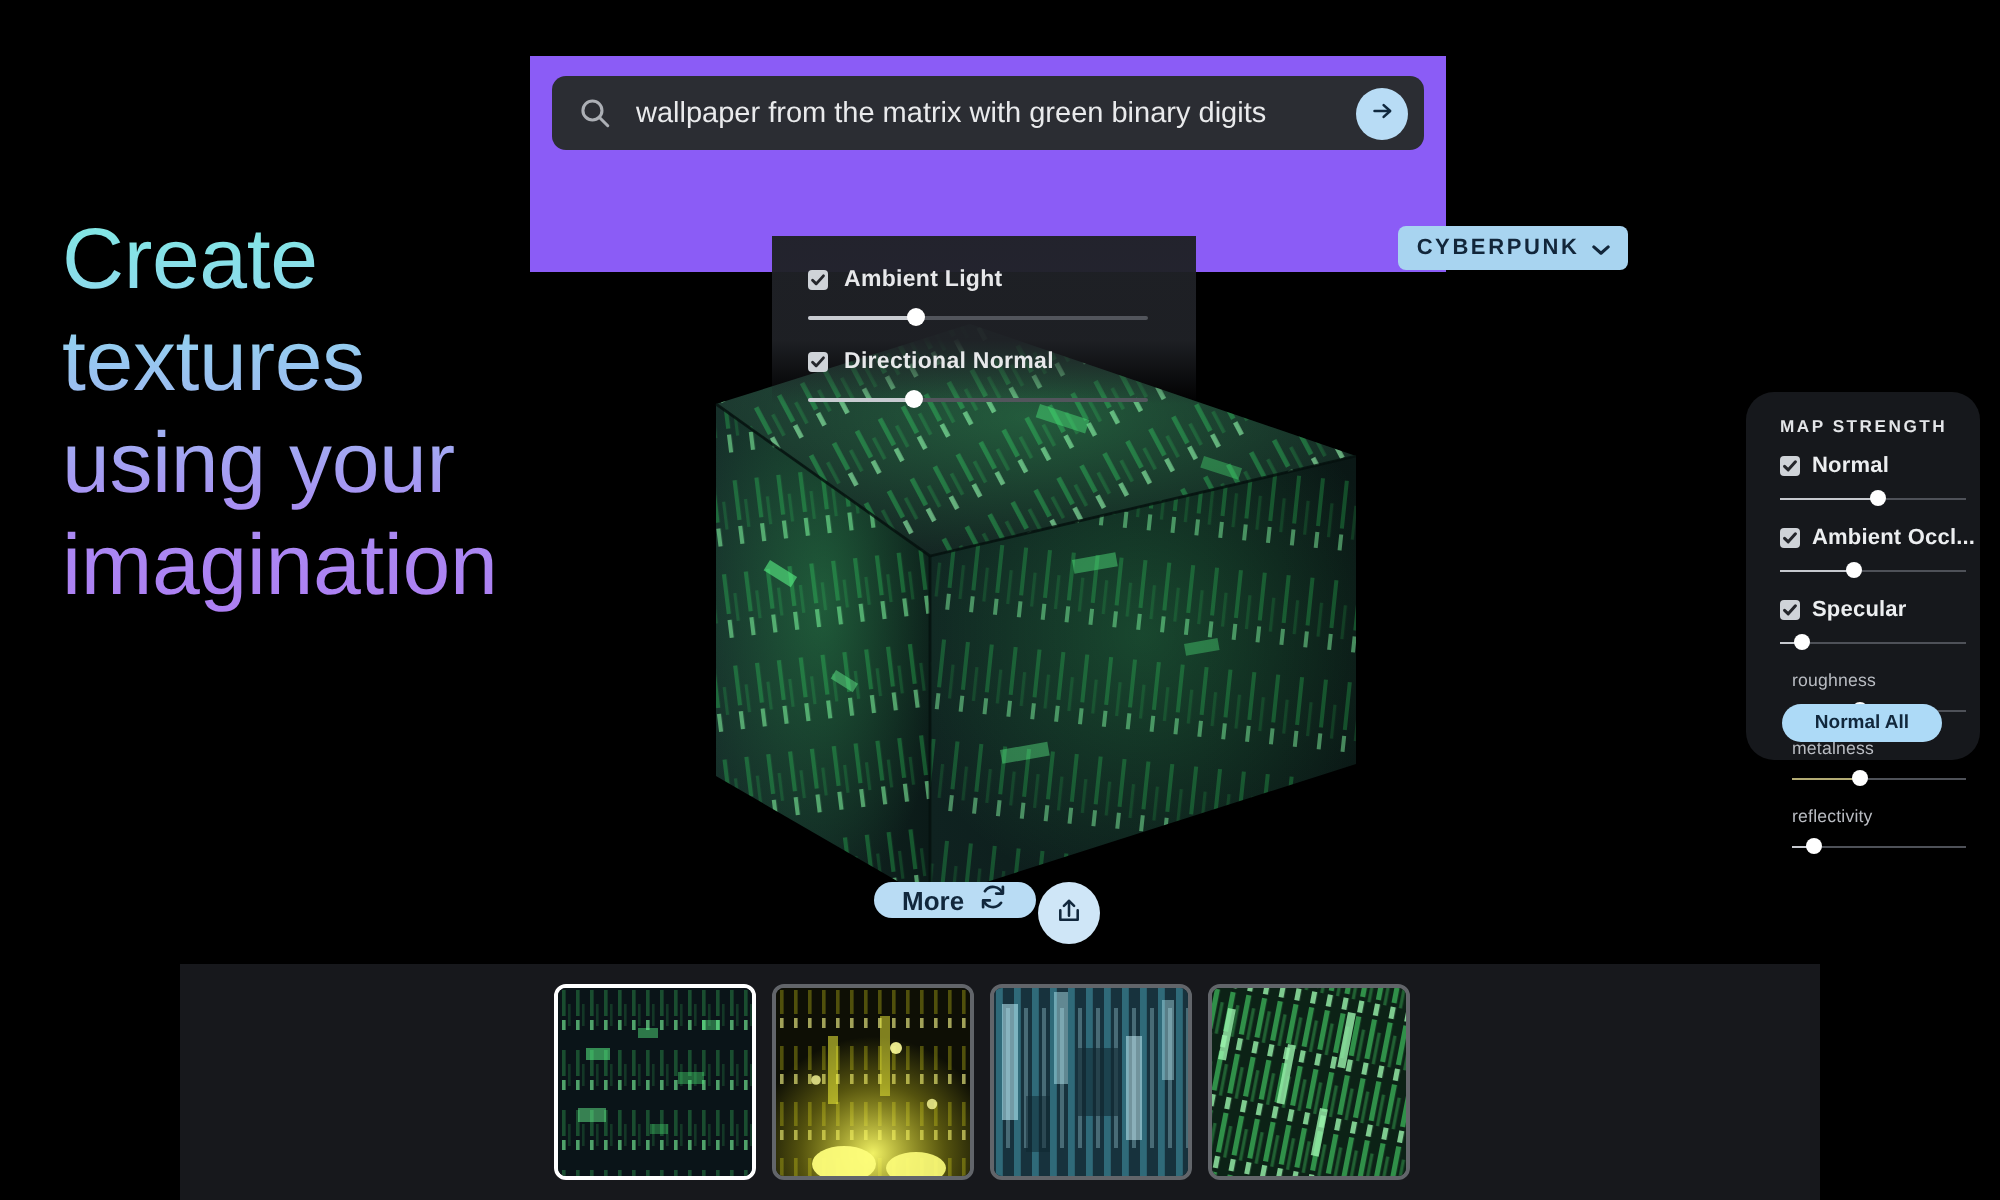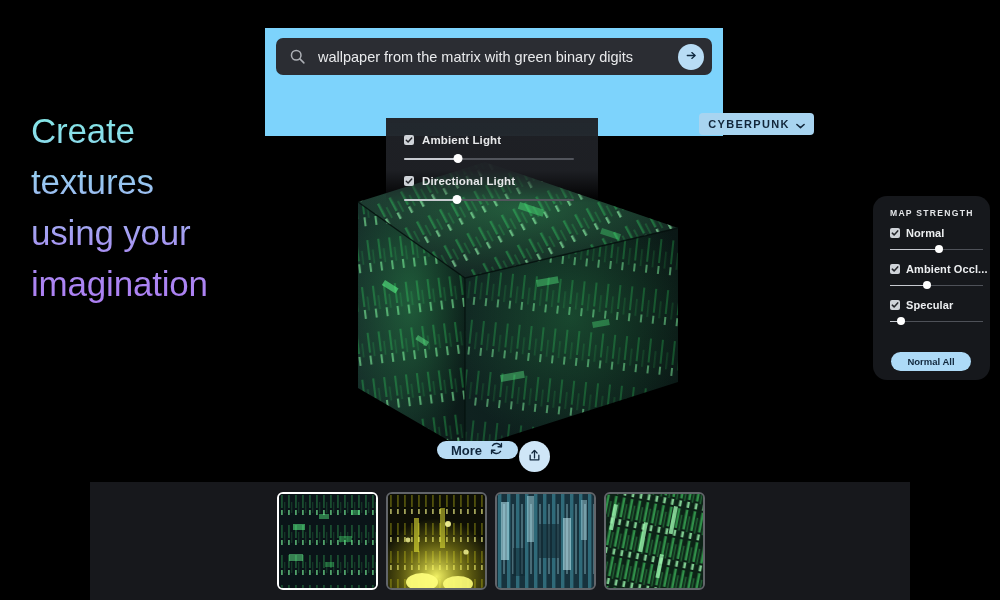--- a/index.html
+++ b/index.html
@@ -7,32 +7,32 @@
     width: 1000px; height: 600px;
     background: #000000;
     font-family: "Liberation Sans", sans-serif;
     overflow: hidden;
   }
   #app { position: relative; width: 1000px; height: 600px; background: #000; }
 
   
   #hero-heading {
     position: absolute; left: 31px; top: 105px;
-    font-size: 35px; line-height: 51px; font-weight: 400;
+    font-size: 43px; line-height: 51px; font-weight: 400;
     letter-spacing: -0.2px;
     background: linear-gradient(180deg, #7fe9e2 0%, #8fd8ee 24%, #9fb6f2 50%, #a98bf2 75%, #ae7ef3 100%);
     -webkit-background-clip: text; background-clip: text;
     -webkit-text-fill-color: transparent; color: transparent;
     white-space: pre-line;
   }
 
   
   #prompt-panel {
     position: absolute; left: 265px; top: 28px; width: 458px; height: 108px;
-    background: #7dd3fc;
+    background: #8b5cf6;
   }
   #search-bar {
     position: absolute; left: 11px; top: 10px; width: 436px; height: 37px;
     background: #2b2d33; border-radius: 7px; display: flex; align-items: center;
   }
   #search-icon { margin-left: 13px; width: 17px; height: 17px; flex: 0 0 auto; opacity: .82; }
   #search-input {
     flex: 1 1 auto; background: transparent; border: 0; outline: none;
     color: #e9eaec; font-family: "Liberation Sans", sans-serif;
     font-size: 14.5px; margin-left: 12px; padding: 0;
@@ -253,21 +253,21 @@
       <div class="track"></div>
       <div class="fill" style="width:32%"></div>
       <div class="knob" style="left:32%"></div>
     </div>
     <div class="ctl-row">
       <span class="chk">
         <svg viewBox="0 0 10 10" fill="none" stroke="#24262b" stroke-width="1.8" stroke-linecap="round" stroke-linejoin="round">
             <polyline points="1.6,5.2 3.9,7.4 8.4,2.4"></polyline>
           </svg>
       </span>
-      <span class="ctl-label">Directional Light</span>
+      <span class="ctl-label">Directional Normal</span>
     </div>
     <div class="slider">
       <div class="track"></div>
       <div class="fill" style="width:31%"></div>
       <div class="knob" style="left:31%"></div>
     </div>
   </div>
 
   <button id="more-button">
     <span class="lbl">More</span>
@@ -328,20 +328,40 @@
           </svg>
       </span>
       <span class="ms-label">Specular</span>
     </div>
     <div class="ms-slider">
       <div class="track"></div>
       <div class="fill" style="width:13%"></div>
       <div class="knob" style="left:13%"></div>
     </div>
 
+    <div class="sub-group">
+      <div class="sub-label">roughness</div>
+      <div class="ms-slider">
+        <div class="track"></div>
+        <div class="fill warm" style="width:42%"></div>
+        <div class="knob" style="left:42%"></div>
+      </div>
+      <div class="sub-label">metalness</div>
+      <div class="ms-slider">
+        <div class="track"></div>
+        <div class="fill warm" style="width:42%"></div>
+        <div class="knob" style="left:42%"></div>
+      </div>
+      <div class="sub-label">reflectivity</div>
+      <div class="ms-slider">
+        <div class="track"></div>
+        <div class="fill" style="width:14%"></div>
+        <div class="knob" style="left:14%"></div>
+      </div>
+    </div>
 
     <button id="export-all-button">Normal All</button>
   </div>
 
   <div id="thumbnail-strip">
     <div id="thumbnail-list">
 
       <div class="thumb selected">
         <svg width="97" height="94" viewBox="0 0 97 94">
           <defs>

